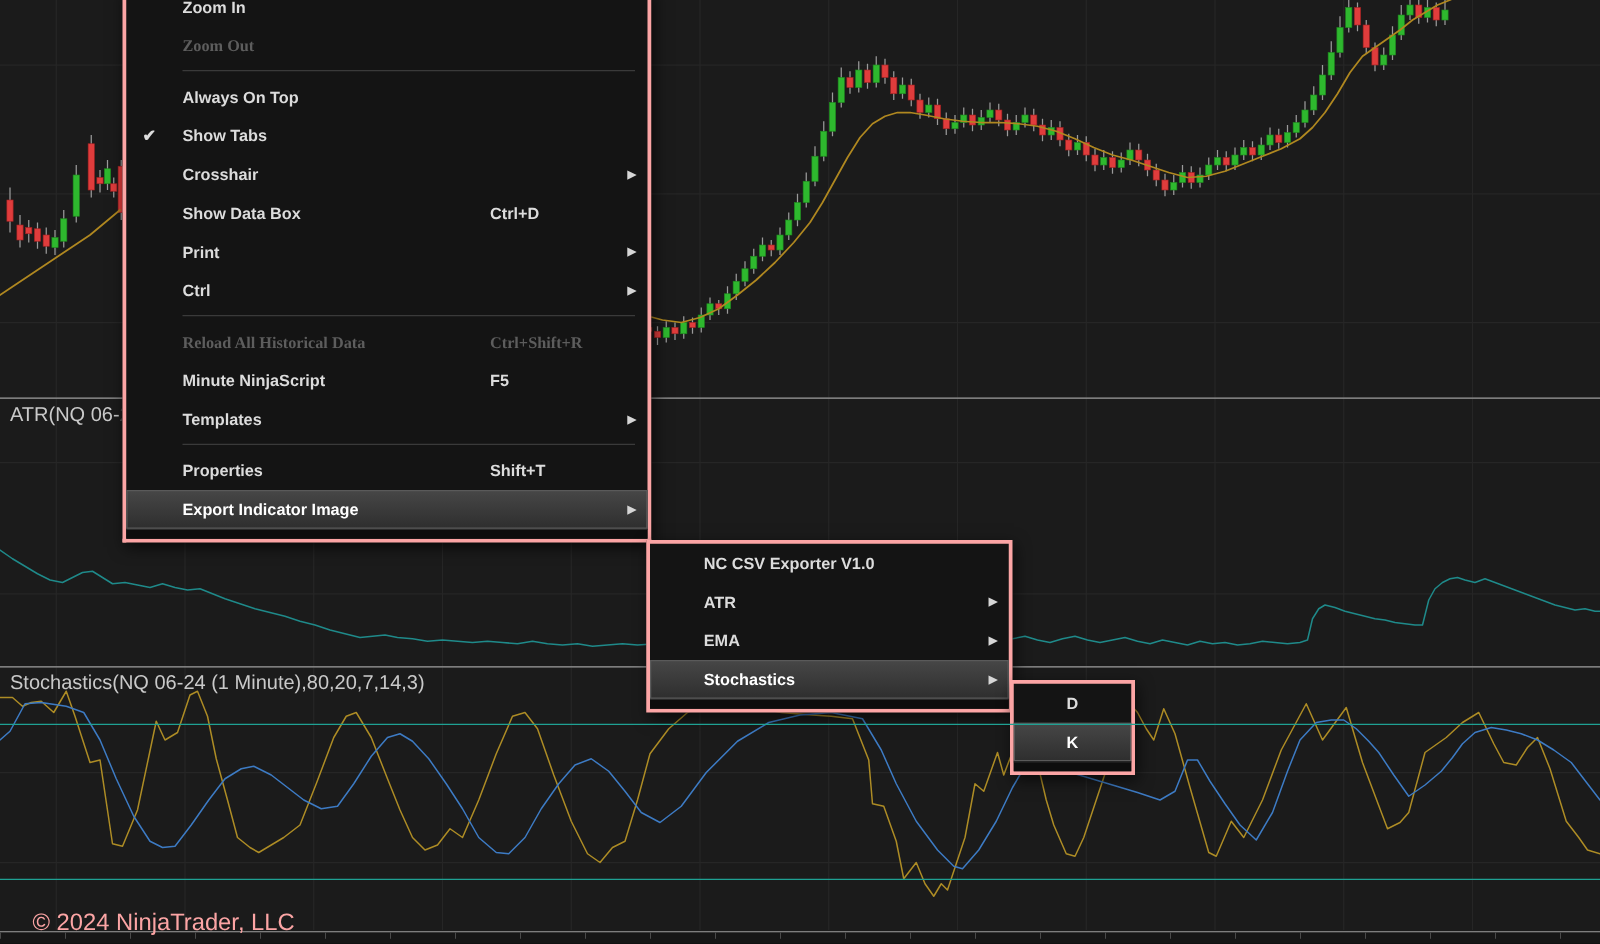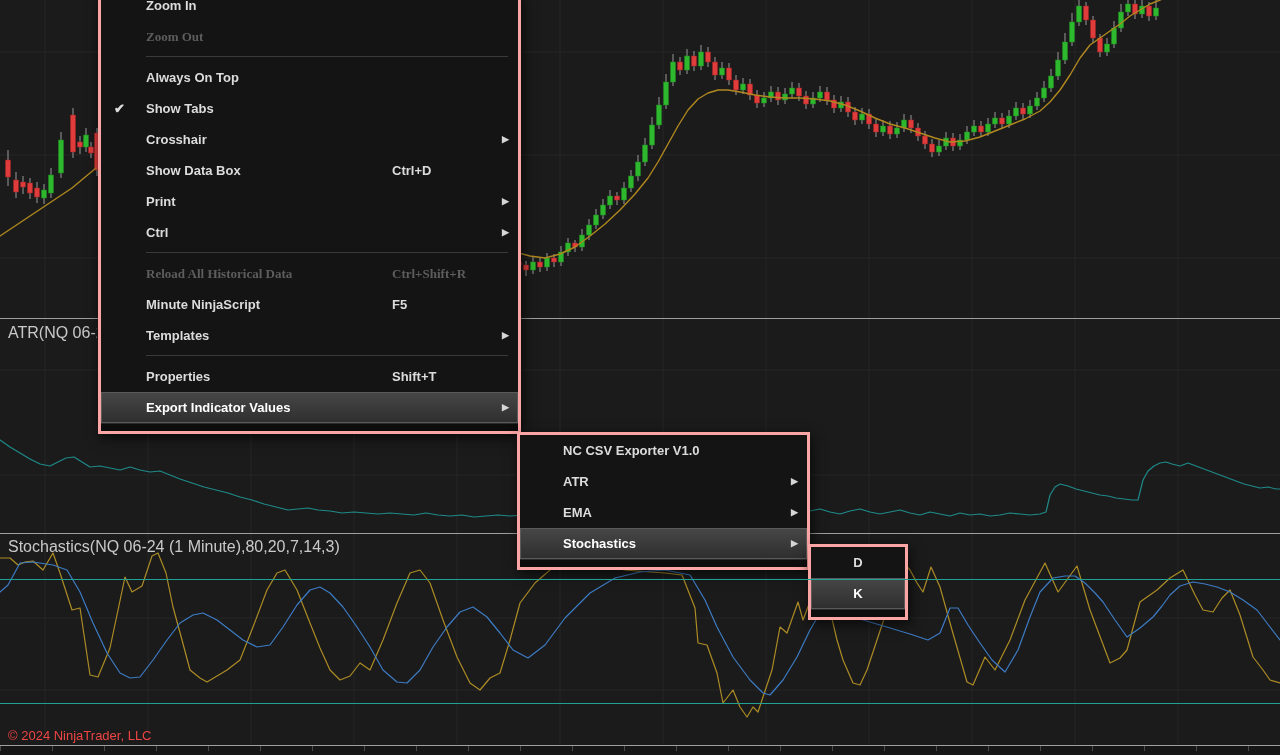--- a/index.html
+++ b/index.html
@@ -2,21 +2,21 @@
 <html><head>
 <meta charset="utf-8">
 <style>
   html,body{margin:0;padding:0;background:#000;}
   .screen{position:relative;width:1280px;height:755px;background:#1b1b1b;overflow:hidden;
           font-family:"Liberation Sans",sans-serif;}
   svg.canvas{position:absolute;left:0;top:0;z-index:1;}
   .divider{position:absolute;left:0;width:1280px;height:1px;background:#9f9f9f;z-index:2;}
   .panel-label{position:absolute;z-index:3;font-size:16px;color:#c9c9c9;white-space:nowrap;}
   .clip{overflow:hidden;}
-  .copyright{position:absolute;left:8px;top:728px;z-index:3;font-size:13px;color:#ef4444;}
+  .copyright{position:absolute;left:26px;top:728px;z-index:3;font-size:19px;color:#fca5a5;}
   .axis-strip{position:absolute;left:0;top:746px;width:1280px;height:9px;background:#161616;z-index:2;}
   .axis-ticks{position:absolute;left:0;top:0;width:1280px;height:5px;
               background:repeating-linear-gradient(90deg,#4a4a4a 0 1px,transparent 1px 52px);}
   .stoch-hline{position:absolute;left:0;width:1280px;height:1px;background:#1fa193;z-index:30;}
   
   .menu{position:absolute;background:#141414;border:3px solid #fca5a5;
         box-shadow:2px 4px 12px rgba(0,0,0,.65);}
   .menu-item{position:relative;height:31px;line-height:31px;padding:0 26px 0 45px;
              font-size:13px;font-weight:bold;color:#dcdcdc;white-space:nowrap;}
   .menu-item.disabled{color:#5d5d5d;font-family:Liberation Serif, serif;}
@@ -322,21 +322,21 @@
       <div class="menu-item"><span>Crosshair</span><span class="mi-arrow">▶</span></div>
       <div class="menu-item"><span>Show Data Box</span><span class="mi-shortcut">Ctrl+D</span></div>
       <div class="menu-item"><span>Print</span><span class="mi-arrow">▶</span></div>
       <div class="menu-item"><span>Ctrl</span><span class="mi-arrow">▶</span></div>
       <div class="menu-sep"></div>
       <div class="menu-item disabled"><span>Reload All Historical Data</span><span class="mi-shortcut">Ctrl+Shift+R</span></div>
       <div class="menu-item"><span>Minute NinjaScript</span><span class="mi-shortcut">F5</span></div>
       <div class="menu-item"><span>Templates</span><span class="mi-arrow">▶</span></div>
       <div class="menu-sep"></div>
       <div class="menu-item"><span>Properties</span><span class="mi-shortcut">Shift+T</span></div>
-      <div class="menu-item highlighted"><span>Export Indicator Values</span><span class="mi-arrow">▶</span></div>
+      <div class="menu-item highlighted"><span>Export Indicator Image</span><span class="mi-arrow">▶</span></div>
       <div class="menu-footer"></div>
     </div>
 
   <div class="menu submenu" style="left:517px;top:432px;width:287px;z-index:21">
       <div class="menu-item"><span>NC CSV Exporter V1.0</span></div>
       <div class="menu-item"><span>ATR</span><span class="mi-arrow">▶</span></div>
       <div class="menu-item"><span>EMA</span><span class="mi-arrow">▶</span></div>
       <div class="menu-item highlighted"><span>Stochastics</span><span class="mi-arrow">▶</span></div>
       <div class="menu-footer"></div>
     </div>

